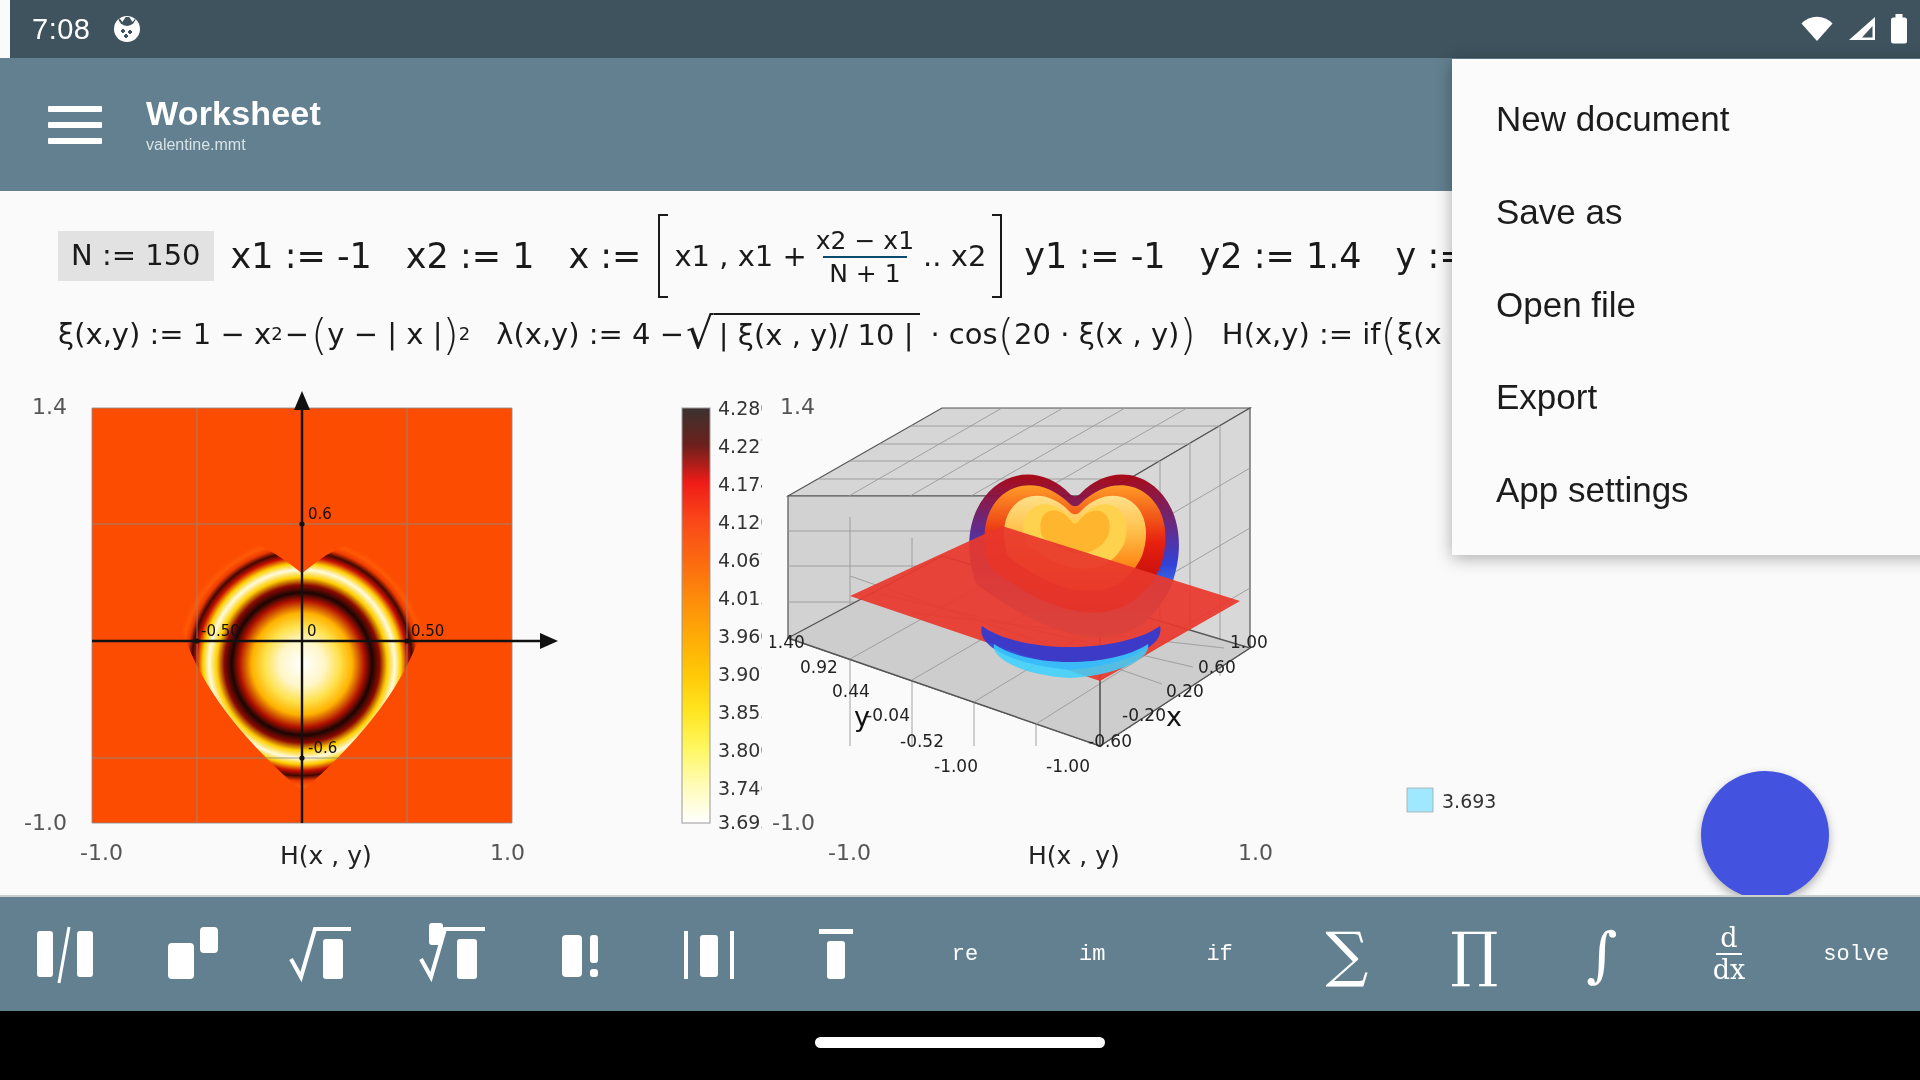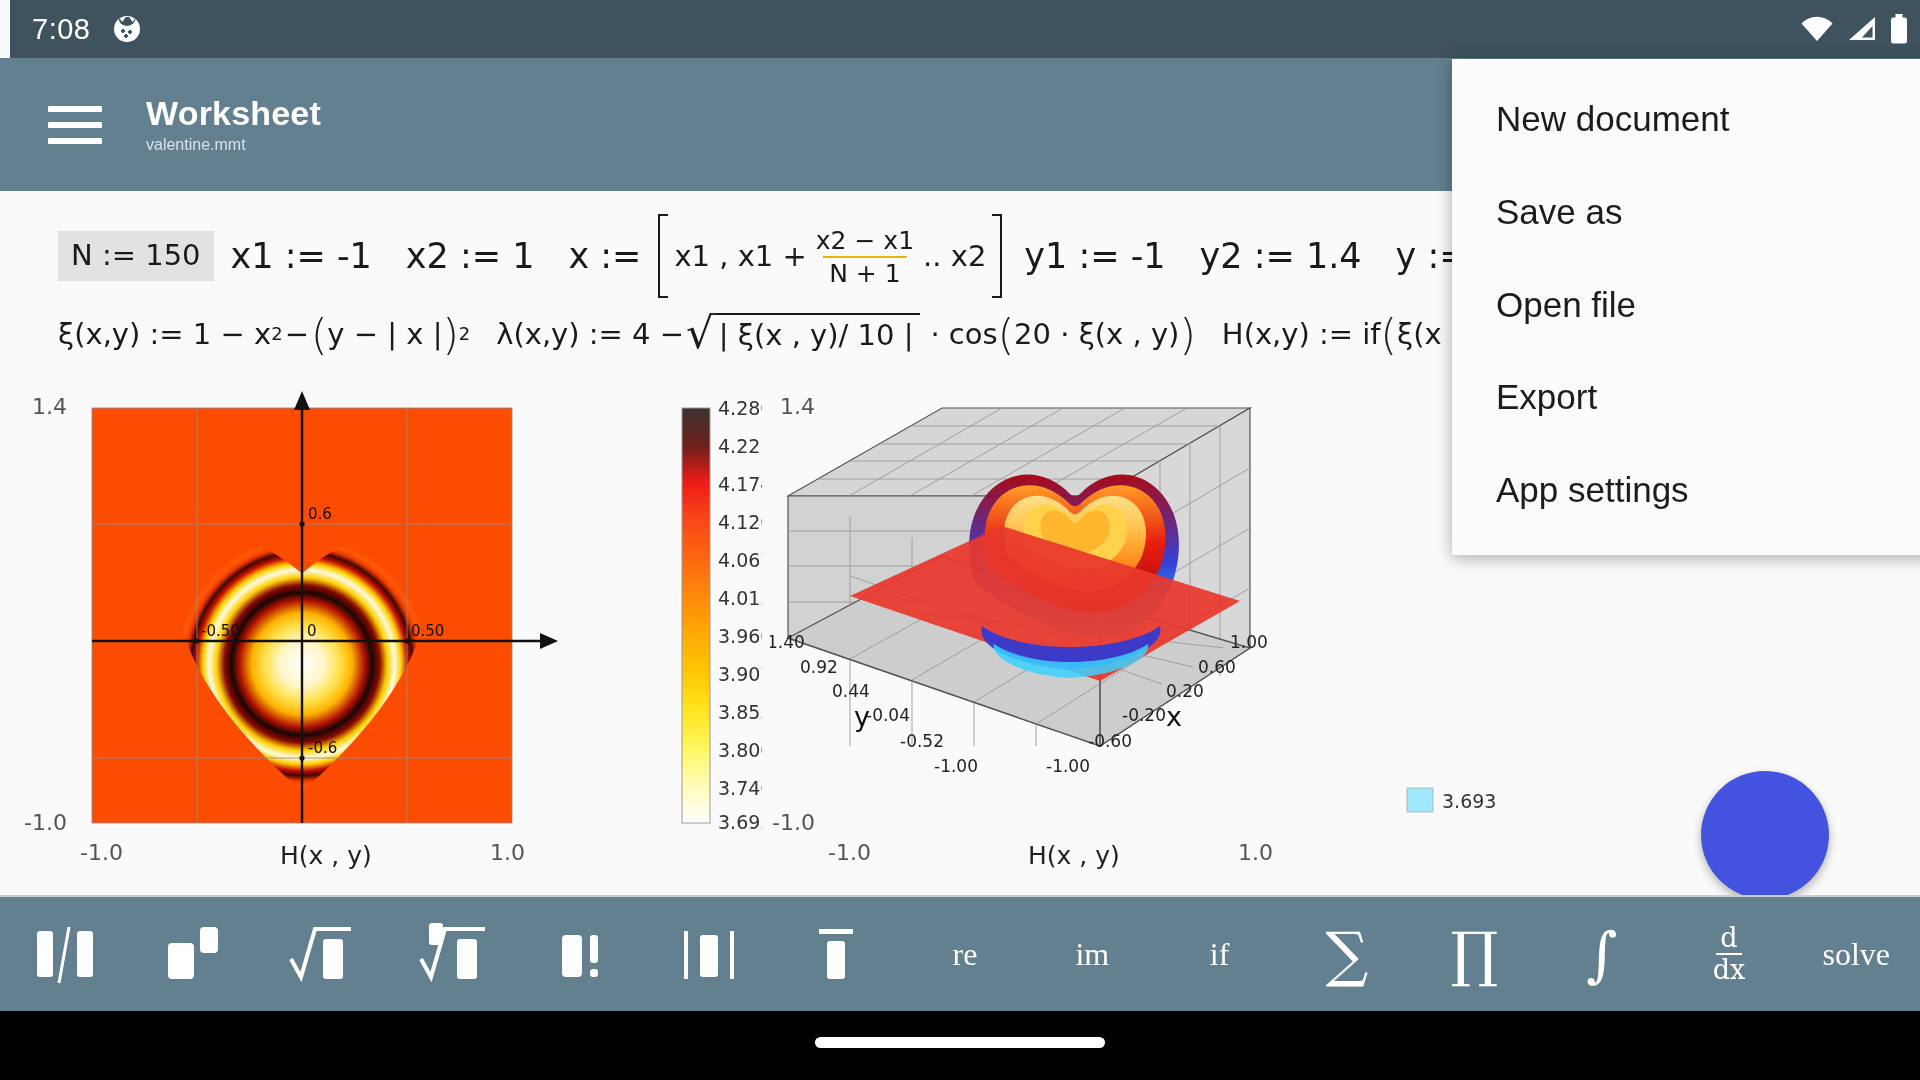--- a/index.html
+++ b/index.html
@@ -60,21 +60,21 @@
     background: #fafafa; overflow: hidden;
   }
   .math { font-family: "DejaVu Sans", sans-serif; color: #1a1a1a; margin-left: 30px; }
 
   .row1 { position: absolute; top: 23px; left: 28px; display: flex; align-items: center; gap: 0; white-space: nowrap; }
   .row1 .chip { background: #e2e2e2; padding: 7px 13px 9px; font-size: 29px; }
   .row1 .seg { font-size: 35px; padding: 0 17px; }
   .frac { display: inline-flex; flex-direction: column; align-items: center; vertical-align: middle;
           font-size: 25px; margin: 0 3px; position: relative; top: 1px; }
   .frac .num { padding: 0 6px 1px; }
-  .frac .den { padding: 1px 6px 0; border-top: 2px solid #eab308; }
+  .frac .den { padding: 1px 6px 0; border-top: 2px solid #0c4a6e; }
   .brk { display: inline-block; width: 10px; align-self: stretch; position: relative; }
   .brk-l { border-left: 2px solid #1a1a1a; border-top: 2px solid #1a1a1a; border-bottom: 2px solid #1a1a1a; }
   .brk-r { border-right: 2px solid #1a1a1a; border-top: 2px solid #1a1a1a; border-bottom: 2px solid #1a1a1a; }
   .vecwrap { display: inline-flex; align-items: center; height: 84px; }
   .vecwrap .inner { display: inline-flex; align-items: center; font-size: 29px; padding: 0 6px; }
 
   .row2 { position: absolute; top: 122px; left: 28px; display: flex; align-items: center; white-space: nowrap; font-size: 29px; }
   .row2 .seg { padding-right: 26px; display: inline-flex; align-items: center; }
   sup.exp { font-size: .62em; vertical-align: super; }
   .bigparen { font-size: 1.45em; font-weight: 300; line-height: 0; position: relative; top: .05em; }
@@ -87,21 +87,21 @@
   .plot3d { position: absolute; left: 770px; top: 195px; }
 
   
   .toolbar {
     position: absolute; top: 895px; left: 0; width: 1920px; height: 116px;
     background: #62808f; display: flex; align-items: center; justify-content: space-around;
     border-top: 2px solid #c9ced1;
   }
   .tool { color: #fff; font-family: "DejaVu Serif", serif; font-size: 40px;
           display: flex; align-items: center; justify-content: center; height: 86px; min-width: 70px; cursor: pointer; }
-  .tool.small { font-size: 32px; font-family: Liberation Serif, serif; }
+  .tool.small { font-size: 22px; font-family: Liberation Mono, monospace; }
   .tool.big { font-size: 60px; }
   .ddx { display: inline-flex; flex-direction: column; align-items: center; font-size: 27px; line-height: 1.05; }
   .ddx .dn { border-bottom: 2px solid #fff; padding: 0 4px 1px; }
   .ddx .dd { padding: 1px 4px 0; }
 
   
   .navbar { position: absolute; top: 1011px; left: 0; width: 1920px; height: 69px; background: #000; }
   .navpill { position: absolute; left: 50%; transform: translateX(-50%); top: 26px;
              width: 290px; height: 11px; border-radius: 6px; background: #fff; }
 

